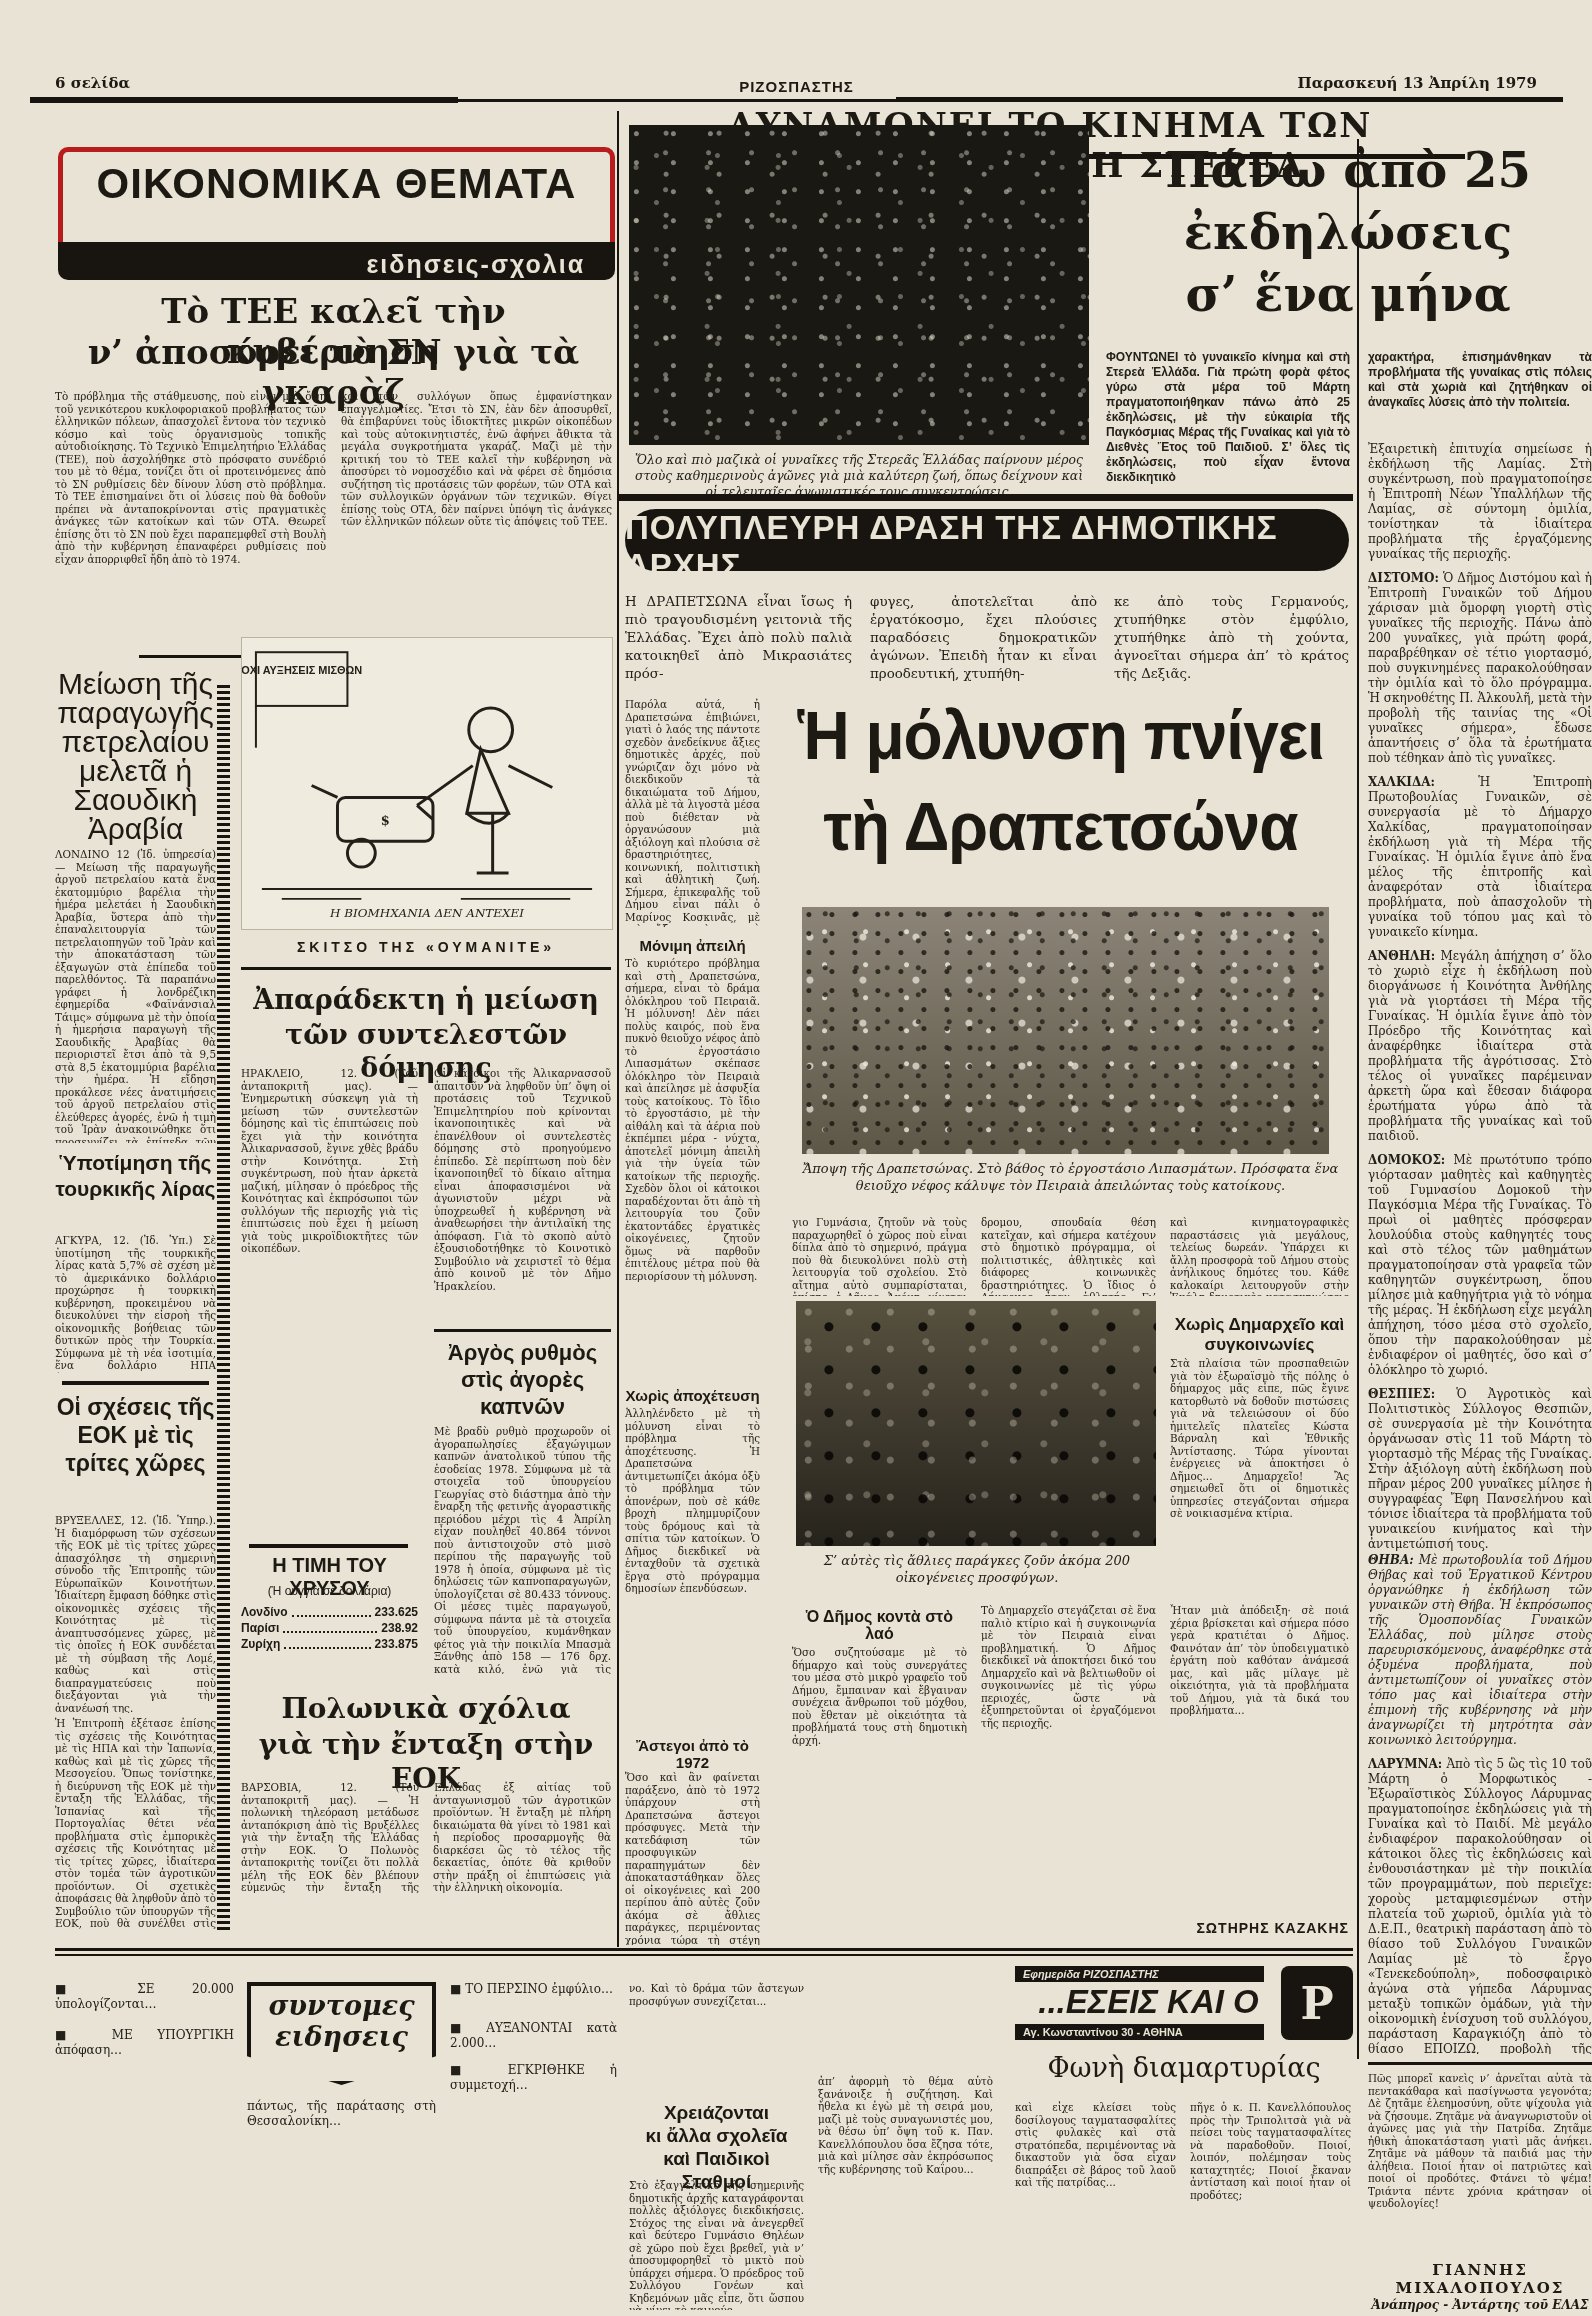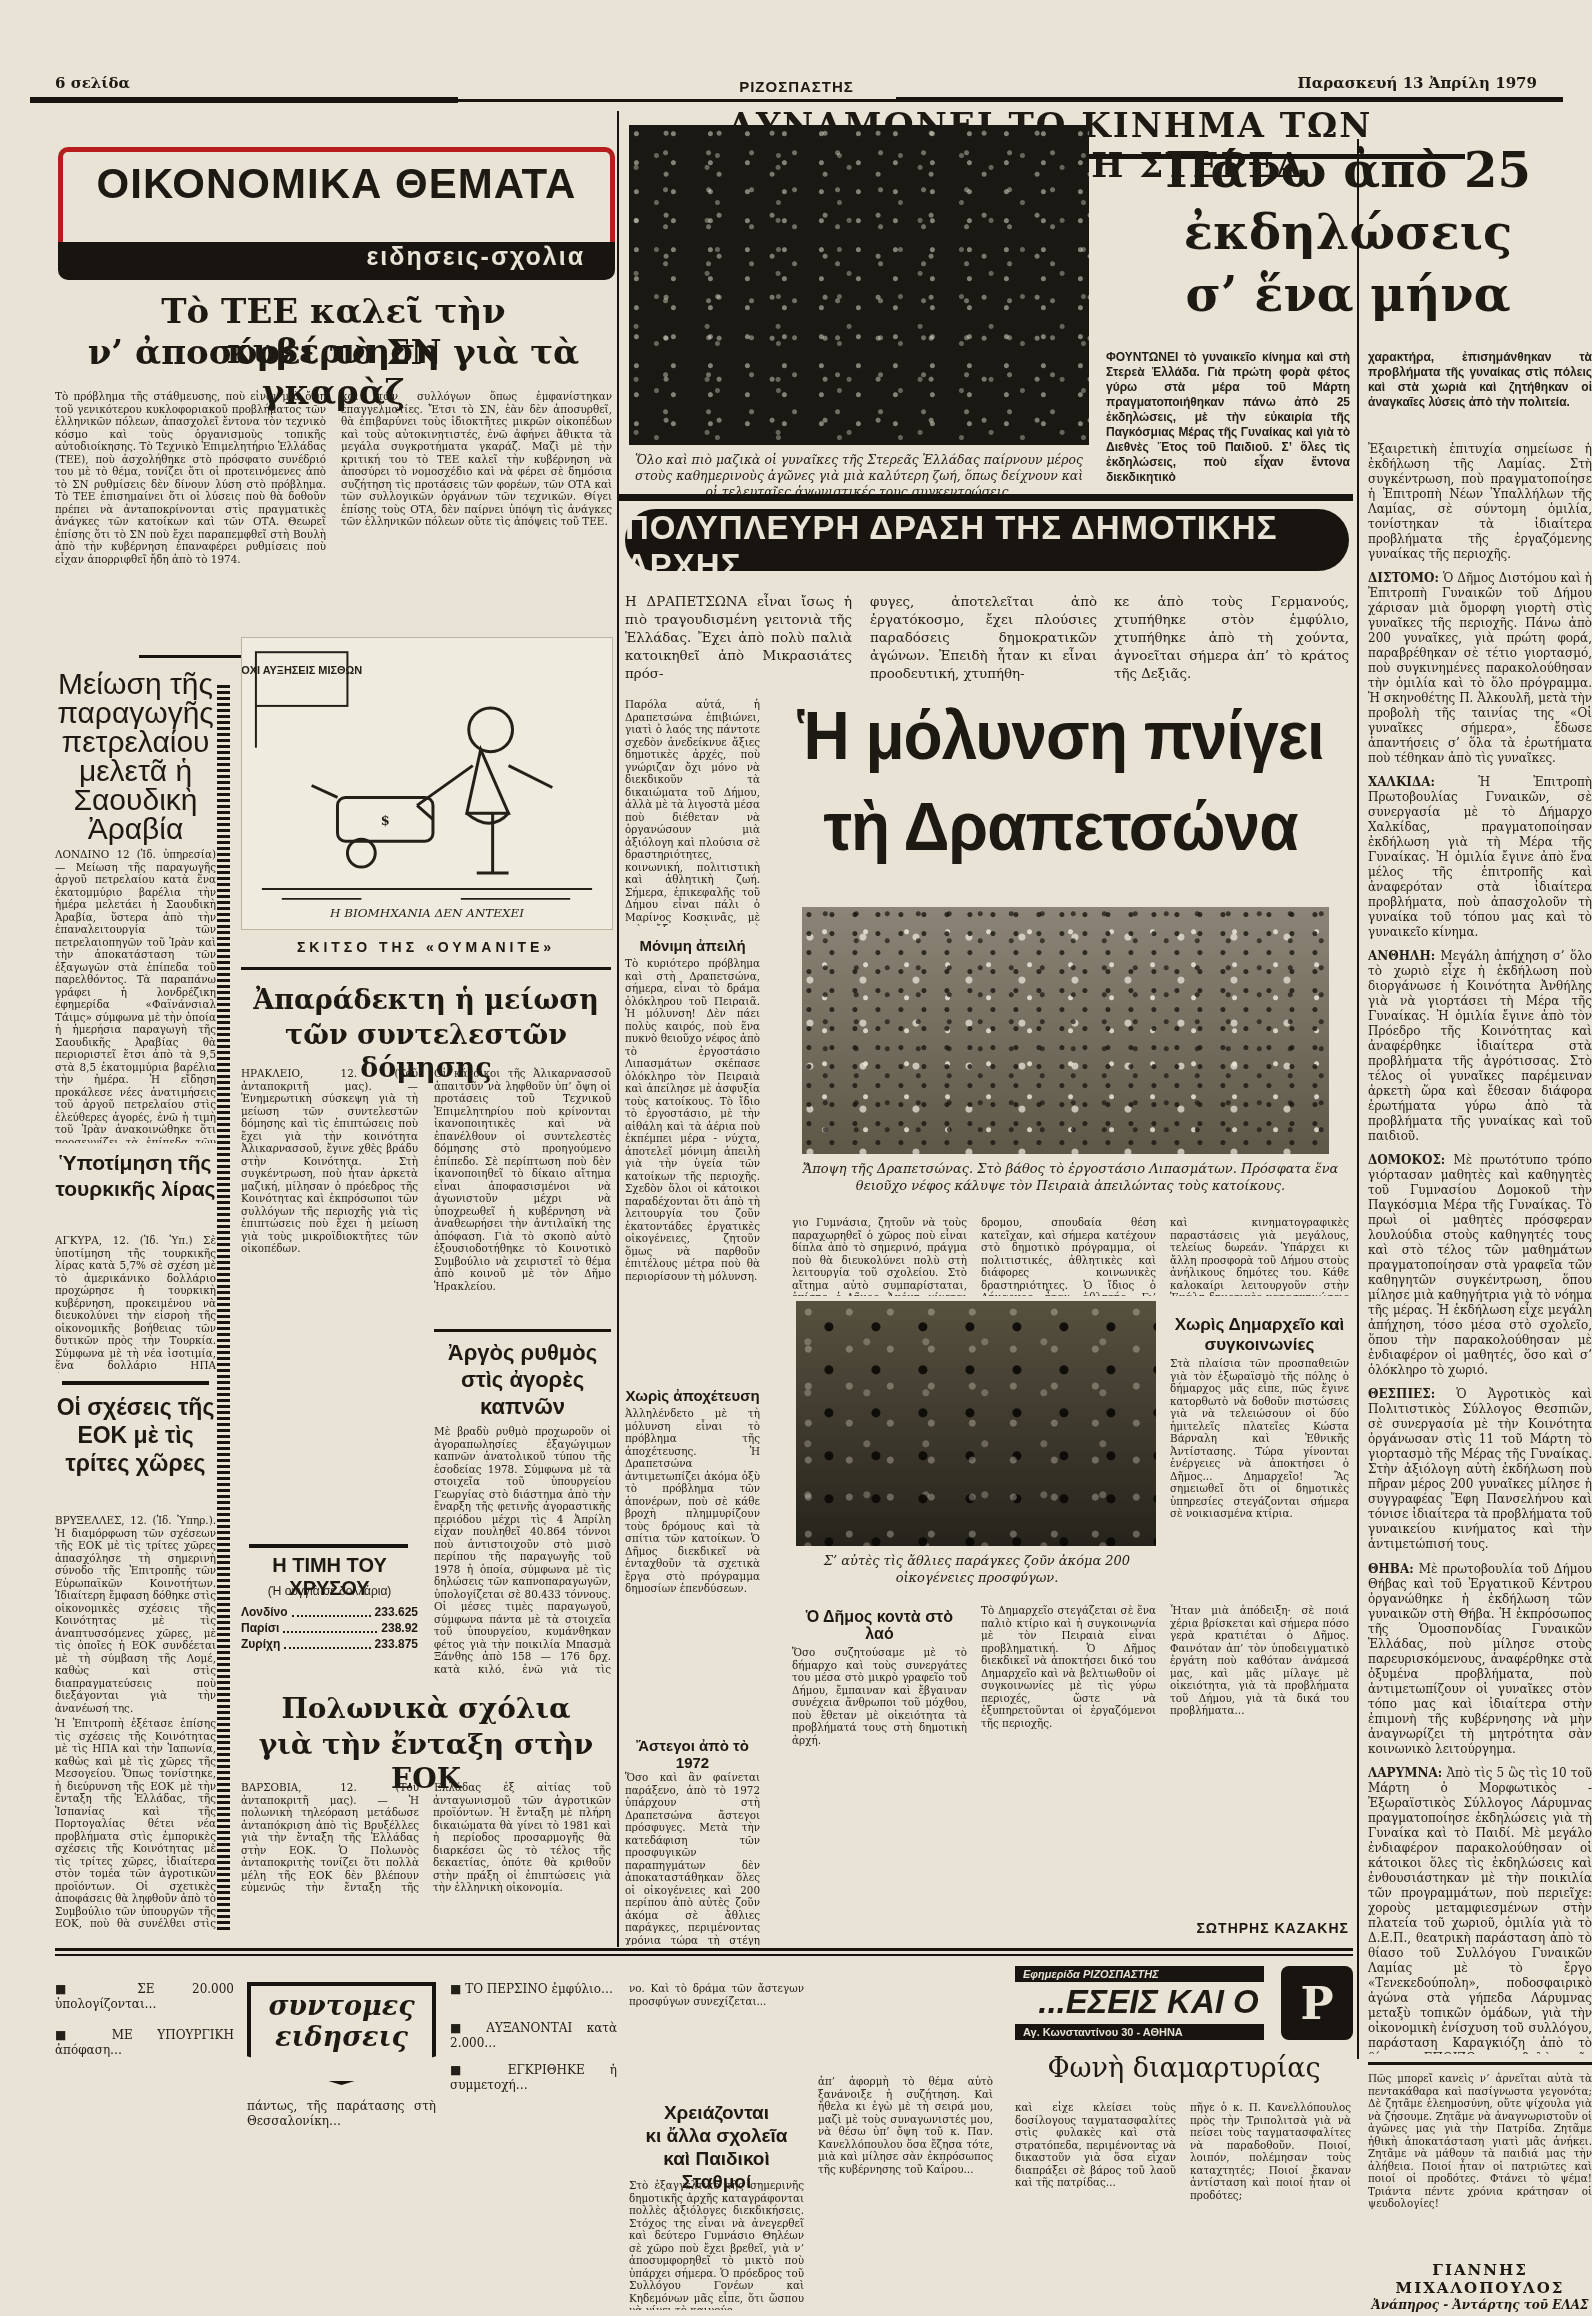--- a/index.html
+++ b/index.html
@@ -54,21 +54,21 @@
   <div class="abs rule" style="left:30px;top:97px;width:428px;height:6px;"></div>
   <div class="abs rule" style="left:896px;top:97px;width:667px;height:5px;"></div>
 
   <div class="abs serifhead" style="left:627px;top:105px;width:846px;font-size:34px;letter-spacing:2px;">ΔΥΝΑΜΩΝΕΙ ΤΟ ΚΙΝΗΜΑ ΤΩΝ ΓΥΝΑΙΚΩΝ ΣΤΗ ΣΤΕΡΕΑ</div>
   <div class="abs rule" style="left:629px;top:154px;width:836px;height:5px;"></div>
 
   <div class="abs" style="left:58px;top:147px;width:547px;height:95px;border:5px solid #b91c1c;border-radius:10px;background:#e8e3d5;">
     <div class="sans" style="font-weight:bold;font-size:42px;letter-spacing:1px;text-align:center;margin-top:8px;">ΟΙΚΟΝΟΜΙΚΑ ΘΕΜΑΤΑ</div>
   </div>
   <div class="abs" style="left:58px;top:242px;width:557px;height:38px;background:#181510;border-radius:0 0 10px 10px;">
-    <div class="sans" style="color:#e8e3d5;font-weight:bold;font-size:25px;text-align:right;padding:0 30px 0 0;letter-spacing:2px;">ειδησεις-σχολια</div>
+    <div class="sans" style="color:#e8e3d5;font-weight:bold;font-size:25px;text-align:right;padding:8px 30px 0 0;letter-spacing:2px;">ειδησεις-σχολια</div>
   </div>
 
   <div class="abs serifhead" style="left:55px;top:291px;width:557px;font-size:34px;line-height:40px;">Τὸ ΤΕΕ καλεῖ τὴν κυβέρνηση</div>
   <div class="abs serifhead" style="left:55px;top:332px;width:557px;font-size:34px;line-height:40px;">ν’ ἀποσύρει τὸ ΣΝ γιὰ τὰ γκαρὰζ</div>
   <div class="abs body" style="left:55px;top:390px;width:271px;height:257px;">Τὸ πρόβλημα τῆς στάθμευσης, ποὺ εἶναι μιὰ ὄψη τοῦ γενικότερου κυκλοφοριακοῦ προβλήματος τῶν ἑλληνικῶν πόλεων, ἀπασχολεῖ ἔντονα τὸν τεχνικὸ κόσμο καὶ τοὺς ὀργανισμοὺς τοπικῆς αὐτοδιοίκησης. Τὸ Τεχνικὸ Ἐπιμελητήριο Ἑλλάδας (ΤΕΕ), ποὺ ἀσχολήθηκε στὸ πρόσφατο συνέδριό του μὲ τὸ θέμα, τονίζει ὅτι οἱ προτεινόμενες ἀπὸ τὸ ΣΝ ρυθμίσεις δὲν δίνουν λύση στὸ πρόβλημα. Τὸ ΤΕΕ ἐπισημαίνει ὅτι οἱ λύσεις ποὺ θὰ δοθοῦν πρέπει νὰ ἀνταποκρίνονται στὶς πραγματικὲς ἀνάγκες τῶν κατοίκων καὶ τῶν ΟΤΑ. Θεωρεῖ ἐπίσης ὅτι τὸ ΣΝ ποὺ ἔχει παραπεμφθεῖ στὴ Βουλὴ ἀπὸ τὴν κυβέρνηση ἐπαναφέρει ρυθμίσεις ποὺ εἶχαν ἀπορριφθεῖ ἤδη ἀπὸ τὸ 1974.</div>
   <div class="abs body" style="left:341px;top:390px;width:271px;height:257px;">καὶ τῶν συλλόγων ὅπως ἐμφανίστηκαν ἐπαγγελματίες. Ἔτσι τὸ ΣΝ, ἐὰν δὲν ἀποσυρθεῖ, θὰ ἐπιβαρύνει τοὺς ἰδιοκτῆτες μικρῶν οἰκοπέδων καὶ τοὺς αὐτοκινητιστές, ἐνῶ ἀφήνει ἄθικτα τὰ μεγάλα συγκροτήματα γκαράζ. Μαζὶ μὲ τὴν κριτική του τὸ ΤΕΕ καλεῖ τὴν κυβέρνηση νὰ ἀποσύρει τὸ νομοσχέδιο καὶ νὰ φέρει σὲ δημόσια συζήτηση τὶς προτάσεις τῶν φορέων, τῶν ΟΤΑ καὶ τῶν συλλογικῶν ὀργάνων τῶν τεχνικῶν. Θίγει ἐπίσης τοὺς ΟΤΑ, δὲν παίρνει ὑπόψη τὶς ἀνάγκες τῶν ἑλληνικῶν πόλεων οὔτε τὶς ἀπόψεις τοῦ ΤΕΕ.</div>
   <div class="abs rule" style="left:139px;top:655px;width:428px;height:3px;"></div>
 
   <div class="abs sans" style="left:55px;top:669px;width:161px;font-weight:normal;font-size:30px;line-height:29px;text-align:center;">Μείωση τῆς παραγωγῆς πετρελαίου μελετᾶ ἡ Σαουδικὴ Ἀραβία</div>
   <div class="abs body" style="left:55px;top:848px;width:161px;height:295px;">ΛΟΝΔΙΝΟ 12 (Ἰδ. ὑπηρεσία) — Μείωση τῆς παραγωγῆς ἀργοῦ πετρελαίου κατὰ ἕνα ἑκατομμύριο βαρέλια τὴν ἡμέρα μελετάει ἡ Σαουδικὴ Ἀραβία, ὕστερα ἀπὸ τὴν ἐπαναλειτουργία τῶν πετρελαιοπηγῶν τοῦ Ἰρὰν καὶ τὴν ἀποκατάσταση τῶν ἐξαγωγῶν στὰ ἐπίπεδα τοῦ παρελθόντος. Τὰ παραπάνω γράφει ἡ λονδρέζικη ἐφημερίδα «Φαϊνάνσιαλ Τάιμς» σύμφωνα μὲ τὴν ὁποία ἡ ἡμερήσια παραγωγὴ τῆς Σαουδικῆς Ἀραβίας θὰ περιοριστεῖ ἔτσι ἀπὸ τὰ 9,5 στὰ 8,5 ἑκατομμύρια βαρέλια τὴν ἡμέρα. Ἡ εἴδηση προκάλεσε νέες ἀνατιμήσεις τοῦ ἀργοῦ πετρελαίου στὶς ἐλεύθερες ἀγορές, ἐνῶ ἡ τιμὴ τοῦ Ἰρὰν ἀνακοινώθηκε ὅτι προσεγγίζει τὰ ἐπίπεδα τῶν 8,5 δολ. τὸ βαρέλι.</div>
@@ -167,21 +167,21 @@
       <span>Ἡ Ἐπιτροπὴ Πρωτοβουλίας Γυναικῶν, σὲ συνεργασία μὲ τὸ Δήμαρχο Χαλκίδας, πραγματοποίησαν ἐκδήλωση γιὰ τὴ Μέρα τῆς Γυναίκας. Ἡ ὁμιλία ἔγινε ἀπὸ ἕνα μέλος τῆς ἐπιτροπῆς καὶ ἀναφερόταν στὰ ἰδιαίτερα προβλήματα, ποὺ ἀπασχολοῦν τὴ γυναίκα τοῦ τόπου μας καὶ τὸ γυναικεῖο κίνημα.</span></div>
     <div class="body big" style="margin-top:9px;">
       <b>ΑΝΘΗΛΗ:</b>
       <span>Μεγάλη ἀπήχηση σ’ ὅλο τὸ χωριὸ εἶχε ἡ ἐκδήλωση ποὺ διοργάνωσε ἡ Κοινότητα Ἀνθήλης γιὰ νὰ γιορτάσει τὴ Μέρα τῆς Γυναίκας. Ἡ ὁμιλία ἔγινε ἀπὸ τὸν Πρόεδρο τῆς Κοινότητας καὶ ἀναφέρθηκε ἰδιαίτερα στὰ προβλήματα τῆς ἀγρότισσας. Στὸ τέλος οἱ γυναῖκες παρέμειναν ἀρκετὴ ὥρα καὶ ἔθεσαν διάφορα ἐρωτήματα γύρω ἀπὸ τὰ προβλήματα τῆς γυναίκας καὶ τοῦ παιδιοῦ.</span></div>
     <div class="body big" style="margin-top:9px;">
       <b>ΔΟΜΟΚΟΣ:</b>
       <span>Μὲ πρωτότυπο τρόπο γιόρτασαν μαθητὲς καὶ καθηγητὲς τοῦ Γυμνασίου Δομοκοῦ τὴν Παγκόσμια Μέρα τῆς Γυναίκας. Τὸ πρωὶ οἱ μαθητὲς πρόσφεραν λουλούδια στοὺς καθηγητές τους καὶ στὸ τέλος τῶν μαθημάτων πραγματοποίησαν στὰ γραφεῖα τῶν καθηγητῶν συγκέντρωση, ὅπου μίλησε μιὰ καθηγήτρια γιὰ τὸ νόημα τῆς μέρας. Ἡ ἐκδήλωση εἶχε μεγάλη ἀπήχηση, τόσο μέσα στὸ σχολεῖο, ὅπου τὴν παρακολούθησαν μὲ ἐνδιαφέρον οἱ μαθητές, ὅσο καὶ σ’ ὁλόκληρο τὸ χωριό.</span></div>
     <div class="body big" style="margin-top:9px;">
       <b>ΘΕΣΠΙΕΣ:</b>
       <span>Ὁ Ἀγροτικὸς καὶ Πολιτιστικὸς Σύλλογος Θεσπιῶν, σὲ συνεργασία μὲ τὴν Κοινότητα ὀργάνωσαν στὶς 11 τοῦ Μάρτη τὸ γιορτασμὸ τῆς Μέρας τῆς Γυναίκας. Στὴν ἀξιόλογη αὐτὴ ἐκδήλωση ποὺ πῆραν μέρος 200 γυναῖκες μίλησε ἡ συγγραφέας Ἔφη Πανσελήνου καὶ τόνισε ἰδιαίτερα τὰ προβλήματα τοῦ γυναικείου κινήματος καὶ τὴν ἀντιμετώπισή τους.</span></div>
-    <div class="body big" style="margin-top:10px;">
+    <div class="body big" style="margin-top:1px;font-style:italic;">
       <b>ΘΗΒΑ:</b>
       <span>Μὲ πρωτοβουλία τοῦ Δήμου Θήβας καὶ τοῦ Ἐργατικοῦ Κέντρου ὀργανώθηκε ἡ ἐκδήλωση τῶν γυναικῶν στὴ Θήβα. Ἡ ἐκπρόσωπος τῆς Ὁμοσπονδίας Γυναικῶν Ἑλλάδας, ποὺ μίλησε στοὺς παρευρισκόμενους, ἀναφέρθηκε στὰ ὀξυμένα προβλήματα, ποὺ ἀντιμετωπίζουν οἱ γυναῖκες στὸν τόπο μας καὶ ἰδιαίτερα στὴν ἐπιμονὴ τῆς κυβέρνησης νὰ μὴν ἀναγνωρίζει τὴ μητρότητα σὰν κοινωνικὸ λειτούργημα.</span></div>
     <div class="body big" style="margin-top:9px;">
       <b>ΛΑΡΥΜΝΑ:</b>
       <span>Ἀπὸ τὶς 5 ὣς τὶς 10 τοῦ Μάρτη ὁ Μορφωτικὸς - Ἐξωραϊστικὸς Σύλλογος Λάρυμνας πραγματοποίησε ἐκδηλώσεις γιὰ τὴ Γυναίκα καὶ τὸ Παιδί. Μὲ μεγάλο ἐνδιαφέρον παρακολούθησαν οἱ κάτοικοι ὅλες τὶς ἐκδηλώσεις καὶ ἐνθουσιάστηκαν μὲ τὴν ποικιλία τῶν προγραμμάτων, ποὺ περιεῖχε: χοροὺς μεταμφιεσμένων στὴν πλατεία τοῦ χωριοῦ, ὁμιλία γιὰ τὸ Δ.Ε.Π., θεατρικὴ παράσταση ἀπὸ τὸ θίασο τοῦ Συλλόγου Γυναικῶν Λαμίας μὲ τὸ ἔργο «Τενεκεδούπολη», ποδοσφαιρικὸ ἀγώνα στὰ γήπεδα Λάρυμνας μεταξὺ τοπικῶν ὁμάδων, γιὰ τὴν οἰκονομικὴ ἐνίσχυση τοῦ συλλόγου, παράσταση Καραγκιόζη ἀπὸ τὸ θίασο ΕΠΟΙΖΩ, προβολὴ τῆς ταινίας «Οἱ γυναῖκες σήμερα» καὶ τὸ «Ἁλάτι τῆς γῆς», χοροεσπερίδα σὲ συνεργασία μὲ τὸν ἀθλητικὸ σύλλογο Λάρυμνας καὶ τέλος χοροὺς μὲ τοπικὲς ἐνδυμασίες στὴν πλατεία τοῦ χωριοῦ.</span></div>
 
   </div>
 
   <div class="abs rule" style="left:619px;top:494px;width:734px;height:7px;"></div>
   <div class="abs" style="left:625px;top:509px;width:724px;height:62px;background:#181510;border-radius:31px;display:flex;justify-content:center;">

